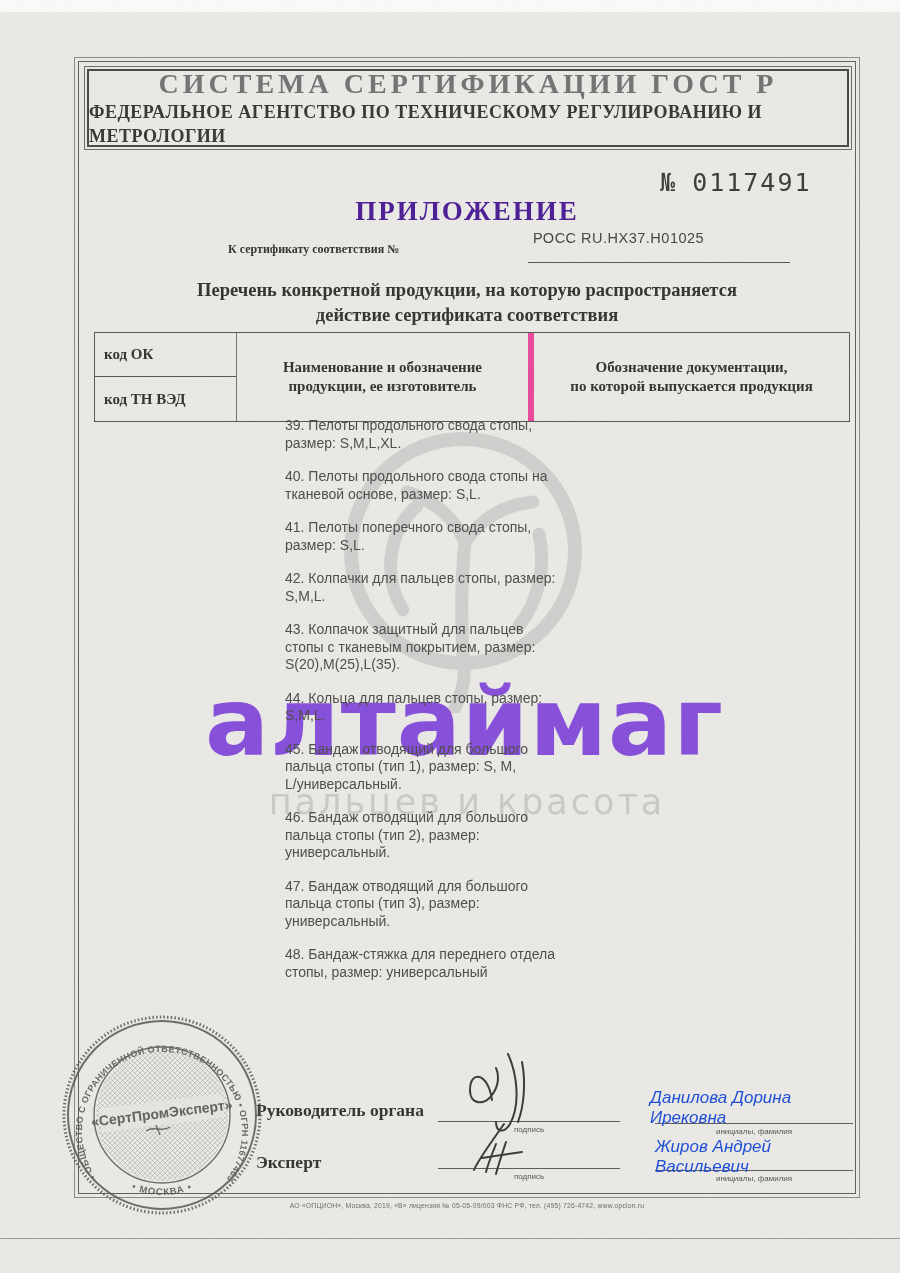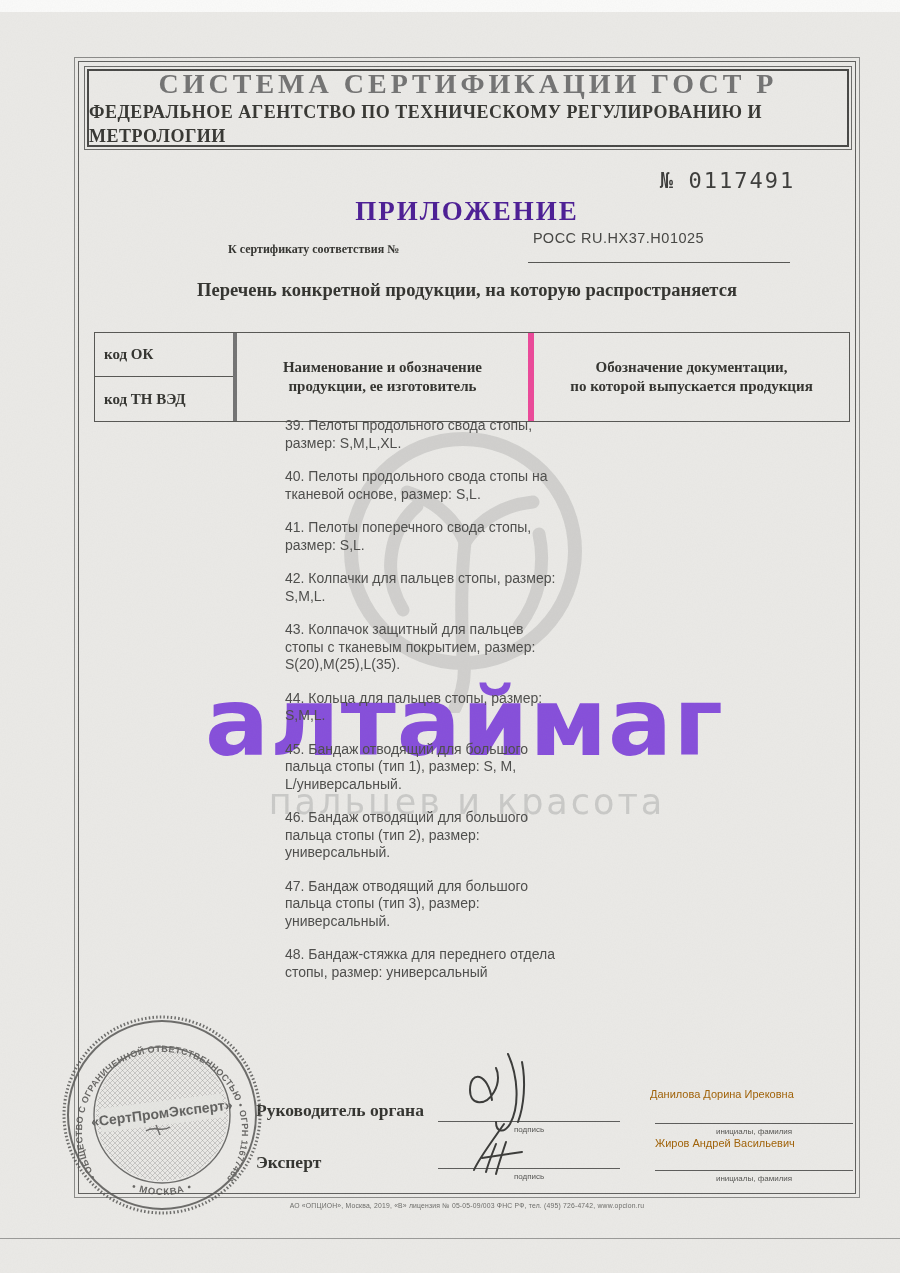--- a/index.html
+++ b/index.html
@@ -12,39 +12,39 @@
   .outer-frame{position:absolute;left:74px;top:57px;width:784px;height:1139px;border:1px solid #8a8a88;}
   .outer-frame .inner-line{position:absolute;left:3px;top:3px;right:3px;bottom:3px;border:1px solid #5f5f5d;}
 
   .header-box{position:absolute;left:84px;top:66px;width:766px;height:82px;border:1px solid #6a6a68;}
   .header-box .hb-inner{position:absolute;left:2px;top:2px;right:2px;bottom:2px;border:2px solid #474745;
       display:flex;flex-direction:column;align-items:center;justify-content:center;}
   .h-title{font-weight:bold;font-size:28px;letter-spacing:4px;color:#737373;line-height:32px;}
   .h-sub{font-weight:bold;font-size:18px;letter-spacing:.5px;color:#363632;line-height:24px;}
 
   .blank-number{position:absolute;left:660px;top:168px;font-family:"DejaVu Sans Mono",monospace;
-      font-size:22px;color:#3c3c3a;letter-spacing:1px;}
+      font-size:25px;color:#3c3c3a;letter-spacing:1px;}
   .blank-number .digits{letter-spacing:2px;}
 
   .appendix-title{position:absolute;left:75px;top:196px;width:784px;text-align:center;
       font-weight:bold;font-size:27px;letter-spacing:2px;color:#4c1d95;}
 
   .cert-line-label{position:absolute;left:228px;top:242px;font-weight:bold;font-size:12px;color:#32322e;}
   .cert-line-value{position:absolute;left:533px;top:230px;font-family:"Liberation Sans",sans-serif;
       font-size:14.5px;color:#45454288;color:#454542;letter-spacing:.5px;}
   .cert-underline{position:absolute;left:528px;top:240px;width:262px;height:22px;border-bottom:2px solid #55555288;border-bottom:1.5px solid #555552;}
 
   .desc{position:absolute;left:75px;width:784px;text-align:center;font-weight:bold;font-size:18.5px;color:#33332f;}
   .desc1{top:280px;}
   .desc2{top:305px;}
 
   
   .tbl{position:absolute;left:94px;top:332px;width:754px;height:88px;border:1px solid #56565355;border:1px solid #565653;
       display:grid;grid-template-columns:142px 297px 1fr;background:transparent;}
-  .tbl .c1{border-right:4px solid #737373;display:grid;grid-template-rows:1fr 1fr;}
+  .tbl .c1{border-right:1px solid #737373;display:grid;grid-template-rows:1fr 1fr;}
   .tbl .c1 .r1{border-bottom:1px solid #565653;display:flex;align-items:center;padding-left:9px;}
   .tbl .c1 .r2{display:flex;align-items:center;padding-left:9px;}
   .tbl .c2{border-right:6px solid #ec4899;display:flex;align-items:center;justify-content:center;text-align:center;}
   .tbl .c3{display:flex;align-items:center;justify-content:center;text-align:center;}
   .tbl .cell-text{font-weight:bold;font-size:15px;color:#33332f;line-height:19px;white-space:pre-line;}
 
   
   .items{position:absolute;left:285px;top:417px;width:330px;font-family:"Liberation Sans",sans-serif;
       font-size:14px;color:#4d4d4b;}
   .items .item{white-space:pre-line;line-height:17.5px;margin-bottom:16px;}
@@ -64,21 +64,21 @@
   .sig-line{position:absolute;border-bottom:1.5px solid #5c5c5a;height:1px;}
   .line-sign1{left:438px;top:1120px;width:182px;}
   .line-sign2{left:438px;top:1167px;width:182px;}
   .line-name1{left:655px;top:1122px;width:198px;}
   .line-name2{left:655px;top:1169px;width:198px;}
   .sig-caption{position:absolute;font-family:"Liberation Sans",sans-serif;font-size:8px;color:#55555280;color:#555552;}
   .cap-sign1{left:438px;top:1125px;width:182px;text-align:center;}
   .cap-sign2{left:438px;top:1172px;width:182px;text-align:center;}
   .cap-name1{left:655px;top:1127px;width:198px;text-align:center;}
   .cap-name2{left:655px;top:1174px;width:198px;text-align:center;}
-  .sig-name{position:absolute;font-family:"Liberation Sans",sans-serif;font-size:11px;color:#a16207;width:210px;}
+  .sig-name{position:absolute;font-family:"Liberation Sans",sans-serif;font-size:17px;color:#1d4ed8;width:210px;font-style:italic;}
   .name-head{left:650px;top:1088px;}
   .name-expert{left:655px;top:1137px;}
   .handwriting{position:absolute;left:430px;top:1048px;width:220px;height:130px;pointer-events:none;}
 
   
   .stamp{position:absolute;left:60px;top:1013px;width:204px;height:204px;opacity:.85;}
 
   
   .imprint{position:absolute;left:75px;top:1202px;width:784px;text-align:center;
       font-family:"Liberation Sans",sans-serif;font-size:6.8px;color:#6b6b68;letter-spacing:.2px;}
@@ -117,20 +117,21 @@
     <span class="digits">0117491</span>
   </div>
 
   <div class="appendix-title">ПРИЛОЖЕНИЕ</div>
 
   <div class="cert-line-label">К сертификату соответствия №</div>
   <div class="cert-underline"></div>
   <div class="cert-line-value">РОСС RU.HX37.H01025</div>
 
   <div class="desc desc1">Перечень конкретной продукции,  на которую распространяется</div>
+  <div class="desc desc2">действие сертификата соответствия</div>
 
   <div class="tbl">
     <div class="c1">
       <div class="r1">
           <span class="cell-text">код ОК</span>
         </div>
       <div class="r2">
           <span class="cell-text">код ТН ВЭД</span>
         </div>
     </div>

